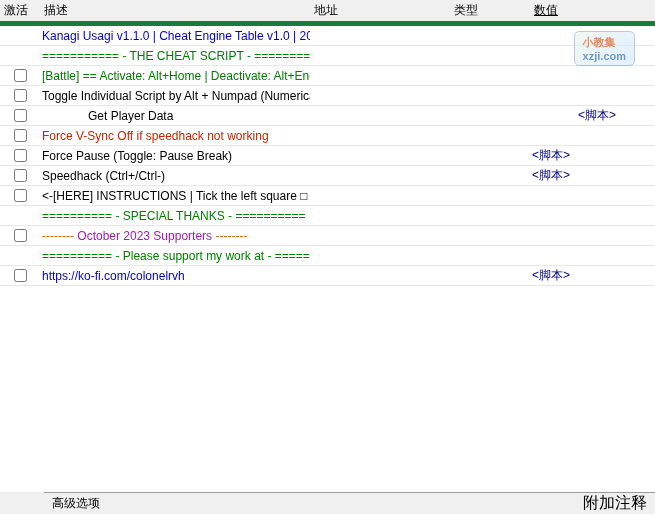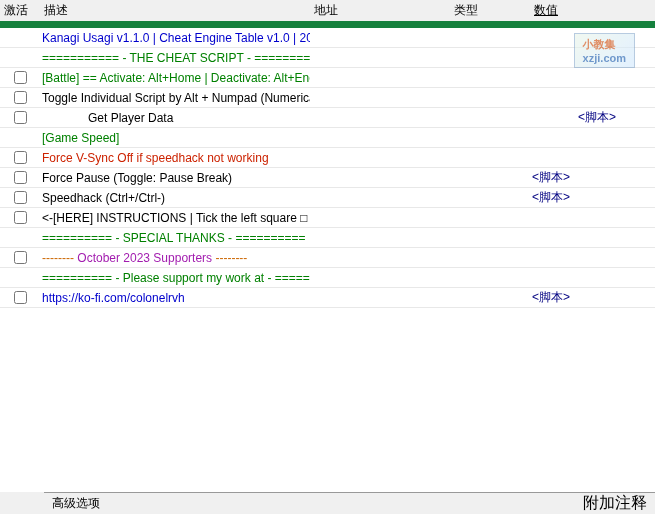--- a/index.html
+++ b/index.html
@@ -18,21 +18,21 @@
       display: flex;
       flex-direction: column;
       flex: 1;
       background: #f0f0f0;
     }
 
     .table-header {
       display: flex;
       align-items: center;
       background: #f0f0f0;
-      border-bottom: 7px solid #15803d;
+      border-bottom: 5px solid #15803d;
       padding: 2px 4px;
       font-size: 12px;
       font-weight: normal;
       color: #000;
       min-height: 22px;
     }
 
     .col-activate {
       width: 40px;
       flex-shrink: 0;
@@ -126,21 +126,21 @@
       right: 20px;
       opacity: 0.6;
       pointer-events: none;
       z-index: 10;
     }
 
     .watermark-box {
       background: linear-gradient(135deg, #e8f4e8, #d0e8ff);
       border: 1px solid #88aacc;
       padding: 3px 8px;
-      border-radius: 0;
+      border-radius: 5px;
       font-size: 11px;
       color: #1155aa;
       font-weight: bold;
     }
 
     .status-bar {
       display: flex;
       background: #f0f0f0;
       border-top: 1px solid #999;
       min-height: 22px;
@@ -217,27 +217,20 @@
       <div class="row">
         <div class="row-checkbox">
           <input type="checkbox" style="">
         </div>
         <div class="row-desc" style="color: rgb(0, 0, 0); margin-left: 46px;">Get Player Data</div>
         <div class="row-addr"></div>
         <div class="row-type"></div>
         <div class="row-value" style="color: rgb(0, 0, 128);">&lt;脚本&gt;</div>
       </div>
       <div class="row">
-        <div class="row-checkbox"></div>
-        <div class="row-desc" style="color: rgb(0, 128, 0);">[Game Speed]</div>
-        <div class="row-addr"></div>
-        <div class="row-type"></div>
-        <div class="row-value"></div>
-      </div>
-      <div class="row">
         <div class="row-checkbox">
           <input type="checkbox" style="">
         </div>
         <div class="row-desc" style="color: rgb(204, 34, 0);">Force V-Sync Off if speedhack not working</div>
         <div class="row-addr"></div>
         <div class="row-type"></div>
         <div class="row-value"></div>
       </div>
       <div class="row">
         <div class="row-checkbox">

